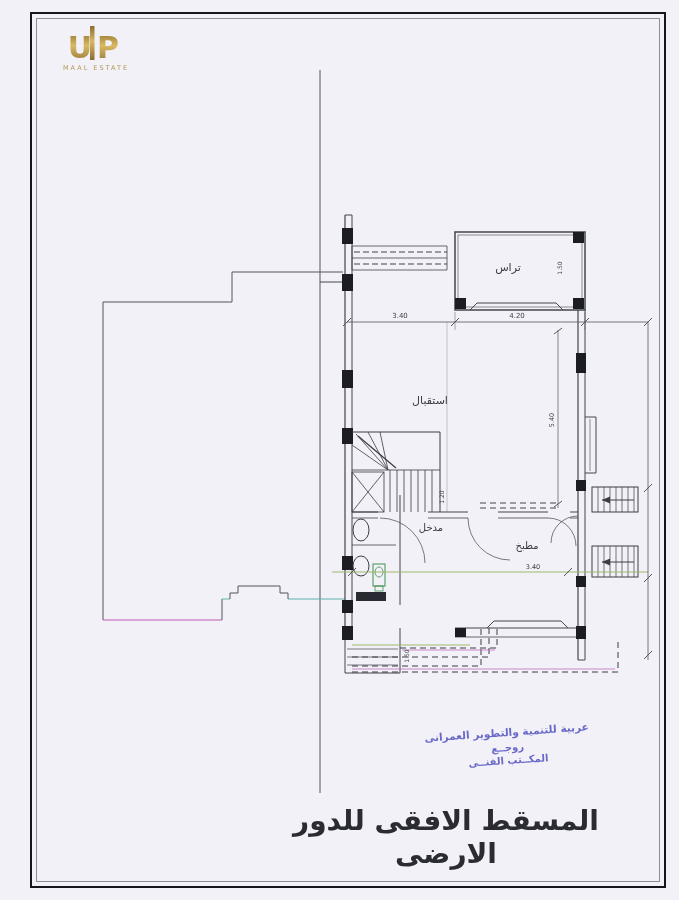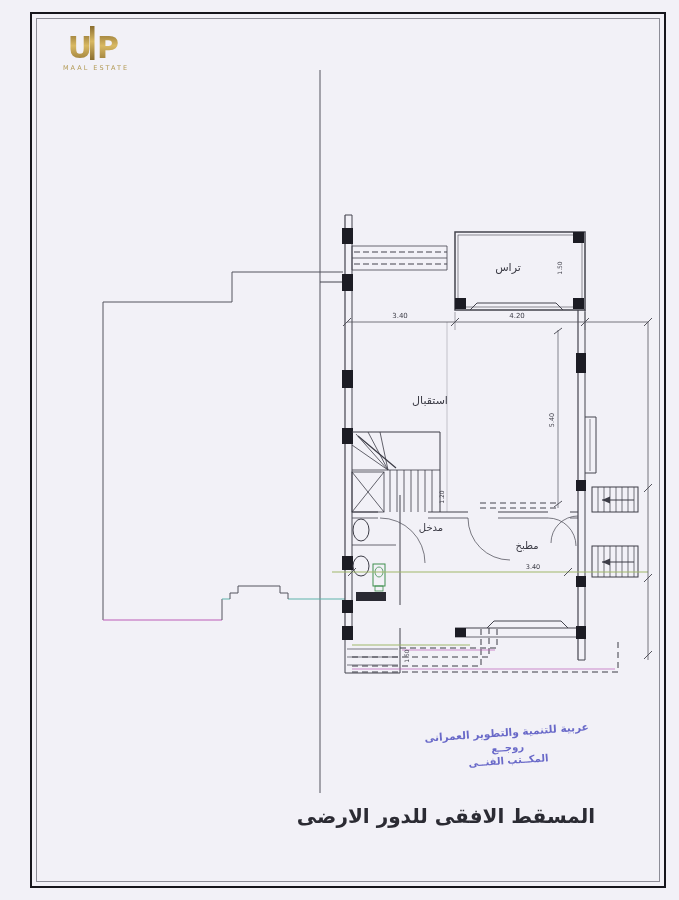--- a/index.html
+++ b/index.html
@@ -22,21 +22,21 @@
     position:absolute;left:420px;top:726px;width:175px;
     transform:rotate(-4deg);
     color:#5b5bc4;text-align:center;direction:rtl;opacity:.9;
     font-weight:600;
   }
   .stamp .s1{font-size:10.5px;white-space:nowrap;letter-spacing:.3px;}
   .stamp .s2{font-size:10px;margin-top:4px;}
   .stamp .s3{font-size:10px;margin-top:2px;}
   .drawing-title{
     position:absolute;left:285px;top:804px;width:322px;
-    font-size:20px;font-weight:700;color:#2b2b33;
+    font-size:28px;font-weight:700;color:#2b2b33;
     text-align:center;direction:rtl;letter-spacing:.5px;
   }
   svg text{font-family:"DejaVu Sans",sans-serif;}
 </style>
 </head>
 <body>
 
 <div class="sheet-border-outer"></div>
 <div class="sheet-border-inner"></div>
 

